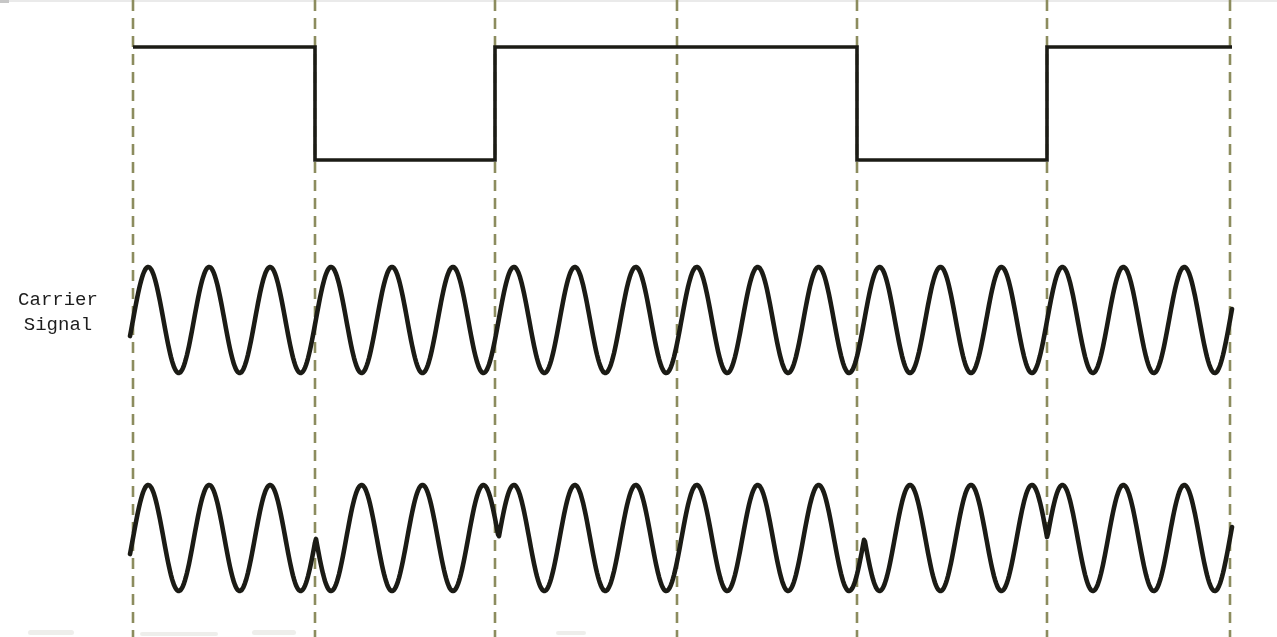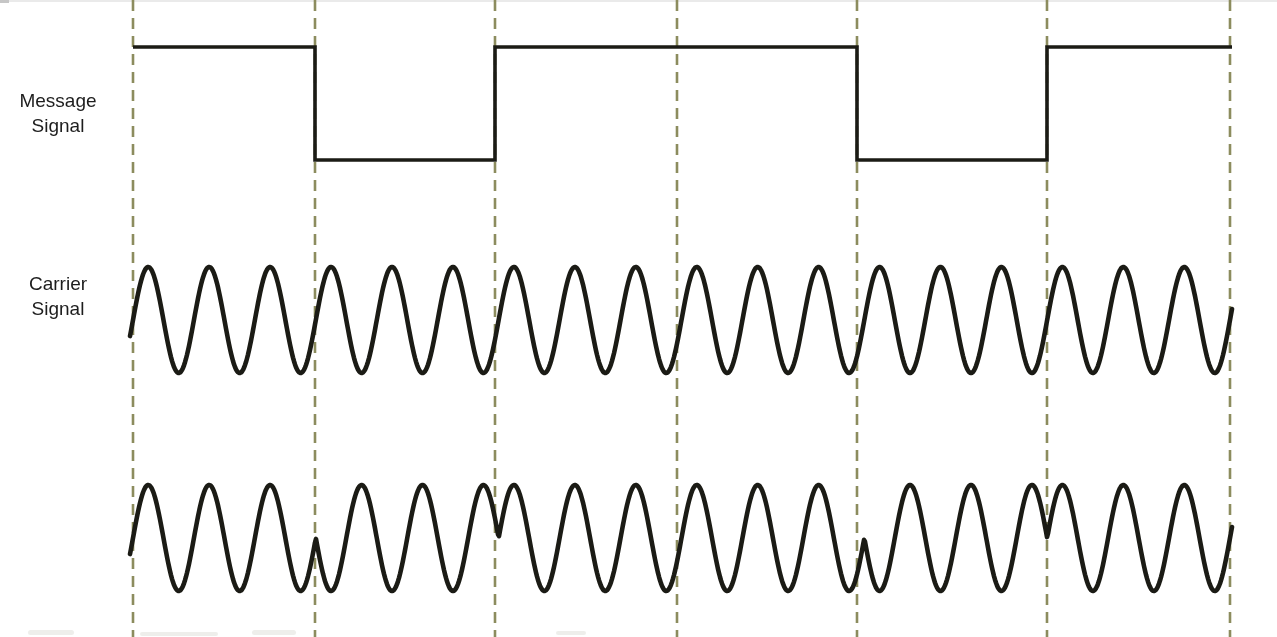--- a/index.html
+++ b/index.html
@@ -26,38 +26,37 @@
   .row-label {
     position: absolute;
     left: 2px;
     width: 112px;
     text-align: center;
     font-size: 19px;
     line-height: 25px;
     color: #1d1d1d;
   }
   .label-message   { top: 88px; }
-  .label-carrier   { top: 271px; }
+  .label-carrier   { top: 288px; font-family: Liberation Mono, monospace; }
   .label-modulated { top: 512px; }
   .plot-svg { position: absolute; left: 0; top: 0; }
   .smudge {
     position: absolute;
     background: #e0e0da;
     border-radius: 4px;
     opacity: 0.55;
   }
 </style>
 </head>
 <body>
 
 <div class="stage">
   <div class="top-strip"></div>
   <div class="top-strip-dark"></div>
 
-  <div class="row-label label-message">Message Signal</div>
 
   <div class="row-label label-carrier">Carrier Signal</div>
 
 
   <svg id="plot" class="plot-svg" width="1277" height="637" viewBox="0 0 1277 637">
       <line x1="133" y1="0" x2="133" y2="637" stroke="#8c8c5e" stroke-width="2.6" stroke-dasharray="11 7"></line>
       <line x1="315" y1="0" x2="315" y2="637" stroke="#8c8c5e" stroke-width="2.6" stroke-dasharray="11 7"></line>
       <line x1="495" y1="0" x2="495" y2="637" stroke="#8c8c5e" stroke-width="2.6" stroke-dasharray="11 7"></line>
       <line x1="677" y1="0" x2="677" y2="637" stroke="#8c8c5e" stroke-width="2.6" stroke-dasharray="11 7"></line>
       <line x1="857" y1="0" x2="857" y2="637" stroke="#8c8c5e" stroke-width="2.6" stroke-dasharray="11 7"></line>

